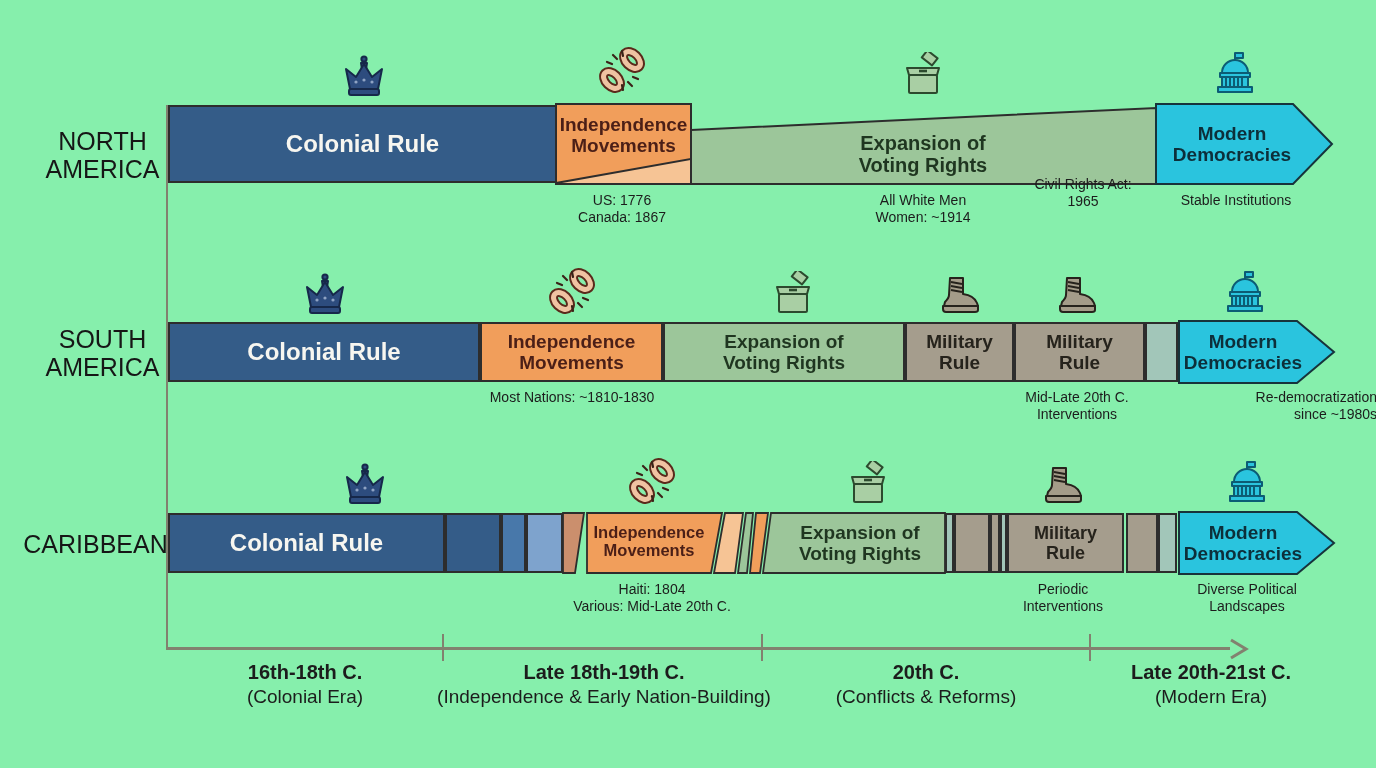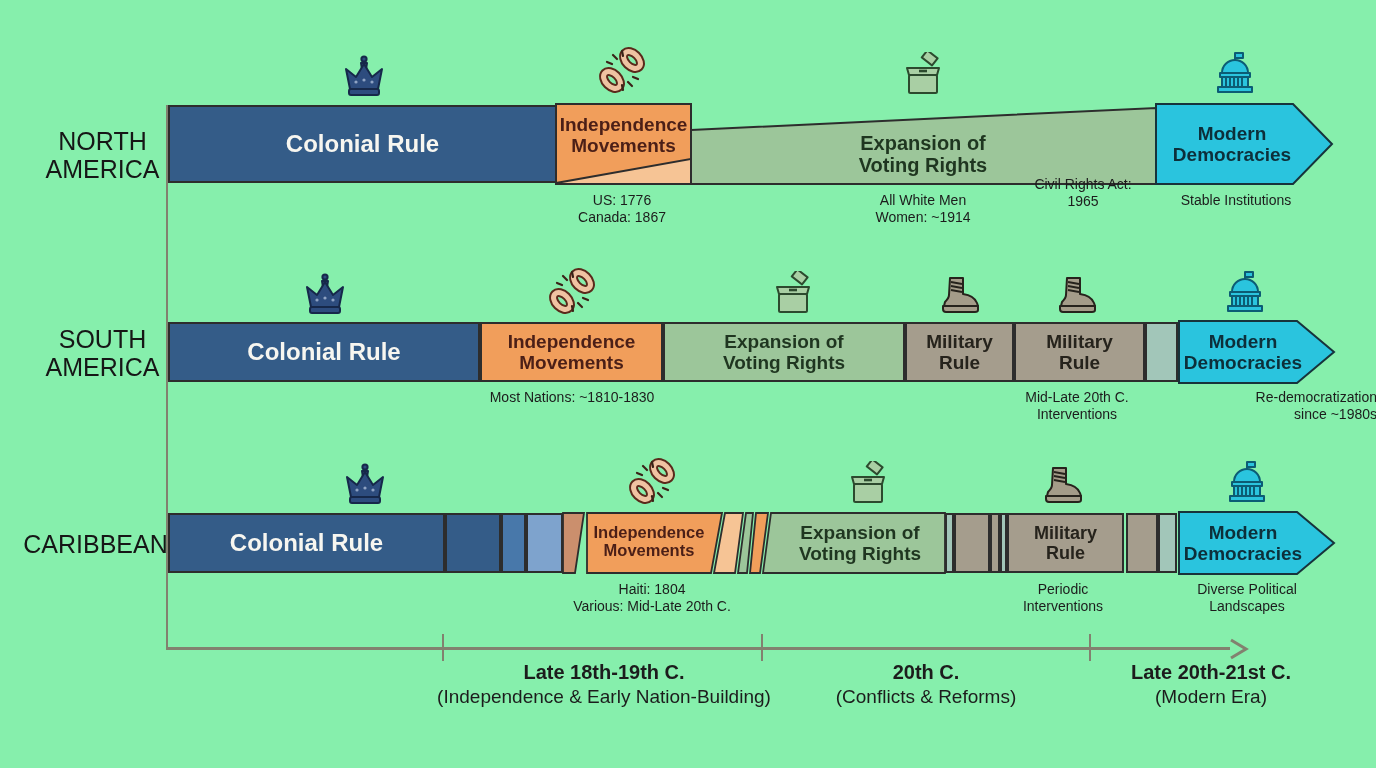--- a/index.html
+++ b/index.html
@@ -242,20 +242,24 @@
   <div class="lbl t-cyanlbl" style="left:1180px;top:513px;width:126px;height:60px;font-size:19px;">Modern
 Democracies</div>
 
   <div class="ann" style="left:512px;top:581px;width:280px;">Haiti: 1804
 Various: Mid-Late 20th C.</div>
   <div class="ann" style="left:933px;top:581px;width:260px;">Periodic
 Interventions</div>
   <div class="ann" style="left:1117px;top:581px;width:260px;">Diverse Political
 Landscapes</div>
 
+  <div class="axis-label" style="left:95px;top:661px;width:420px;">
+    <div class="t">16th-18th C.</div>
+    <div class="s">(Colonial Era)</div>
+  </div>
   <div class="axis-label" style="left:389px;top:661px;width:430px;">
     <div class="t">Late 18th-19th C.</div>
     <div class="s">(Independence &amp; Early Nation-Building)</div>
   </div>
   <div class="axis-label" style="left:716px;top:661px;width:420px;">
     <div class="t">20th C.</div>
     <div class="s">(Conflicts &amp; Reforms)</div>
   </div>
   <div class="axis-label" style="left:1035px;top:661px;width:352px;">
     <div class="t">Late 20th-21st C.</div>

